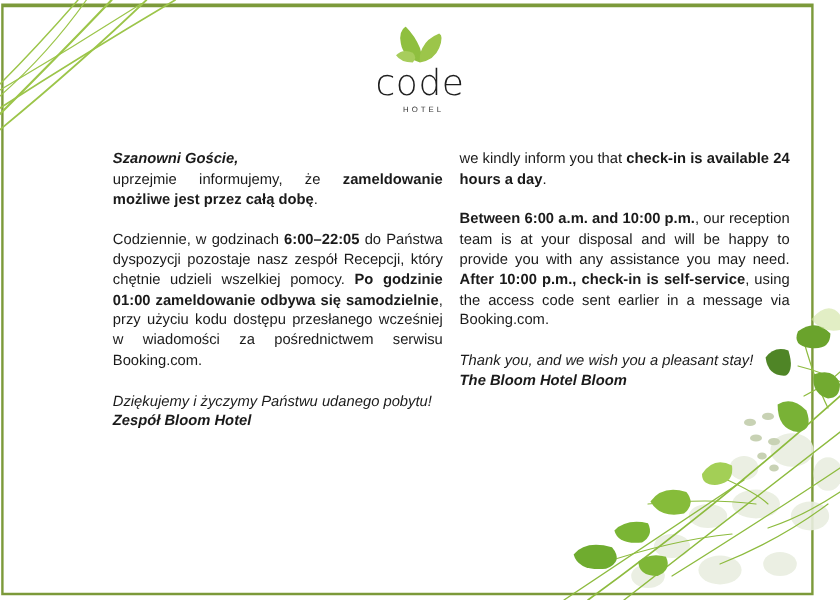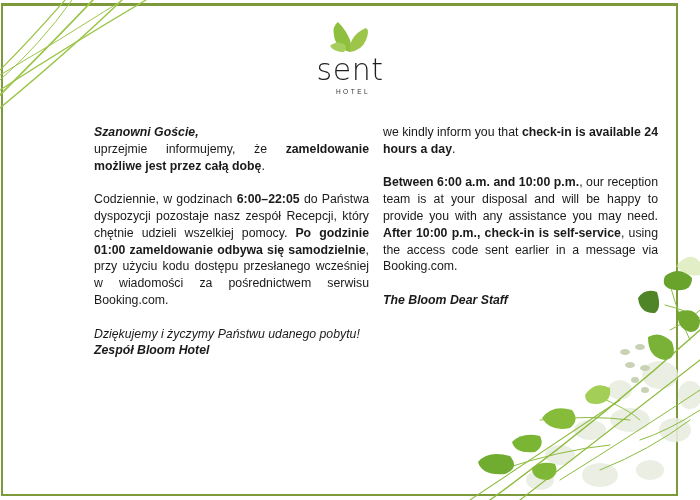--- a/index.html
+++ b/index.html
@@ -125,21 +125,21 @@
     <path d="M676 266 Q690 250 700 262 L700 275 Q686 278 676 266 Z" fill="#cfe29e" opacity="0.6"></path>
   </g>
 </svg>
 
 <div class="logo">
   <svg class="leaves" width="44" height="32" viewBox="0 0 44 32">
     <path d="M22 30 Q8 26 6 14 Q4 4 10 0 Q18 8 22 18 Q24 24 22 30 Z" fill="#8fbf3f"></path>
     <path d="M22 30 Q34 28 38 18 Q42 8 38 6 Q28 10 24 18 Q21 24 22 30 Z" fill="#9cc54a"></path>
     <path d="M16 30 Q6 30 2 24 Q8 18 16 22 Q20 26 16 30 Z" fill="#a7cd5c"></path>
   </svg>
-  <div class="logo-word">sent</div>
+  <div class="logo-word">code</div>
   <div class="logo-sub">HOTEL</div>
 </div>
 
 <div class="col pl">
   <p>
     <span class="bi line">Szanowni Goście,</span>
     <span>uprzejmie informujemy, że </span><span class="b">zameldowanie możliwe jest przez całą dobę</span><span>.</span>
   </p>
   <p>
     <span>Codziennie, w godzinach </span><span class="b">6:00–22:05</span><span> do Państwa dyspozycji pozostaje nasz zespół Recepcji, który chętnie udzieli wszelkiej pomocy. </span><span class="b">Po godzinie 01:00 zameldowanie odbywa się samodzielnie</span><span>, przy użyciu kodu dostępu przesłanego wcześniej w wiadomości za pośrednictwem serwisu Booking.com.</span>
@@ -151,15 +151,16 @@
 </div>
 
 <div class="col en">
   <p>
     <span>we kindly inform you that </span><span class="b">check-in is available 24 hours a day</span><span>.</span>
   </p>
   <p>
     <span class="b">Between 6:00 a.m. and 10:00 p.m.</span><span>, our reception team is at your disposal and will be happy to provide you with any assistance you may need. </span><span class="b">After 10:00 p.m., check-in is self-service</span><span>, using the access code sent earlier in a message via Booking.com.</span>
   </p>
   <p class="last">
-    <span class="bi line">The Bloom Dear Staff</span>
+    <span class="i line">Thank you, and we wish you a pleasant stay!</span>
+    <span class="bi line">The Bloom Hotel Bloom</span>
   </p>
 </div>
 
 </body></html>

